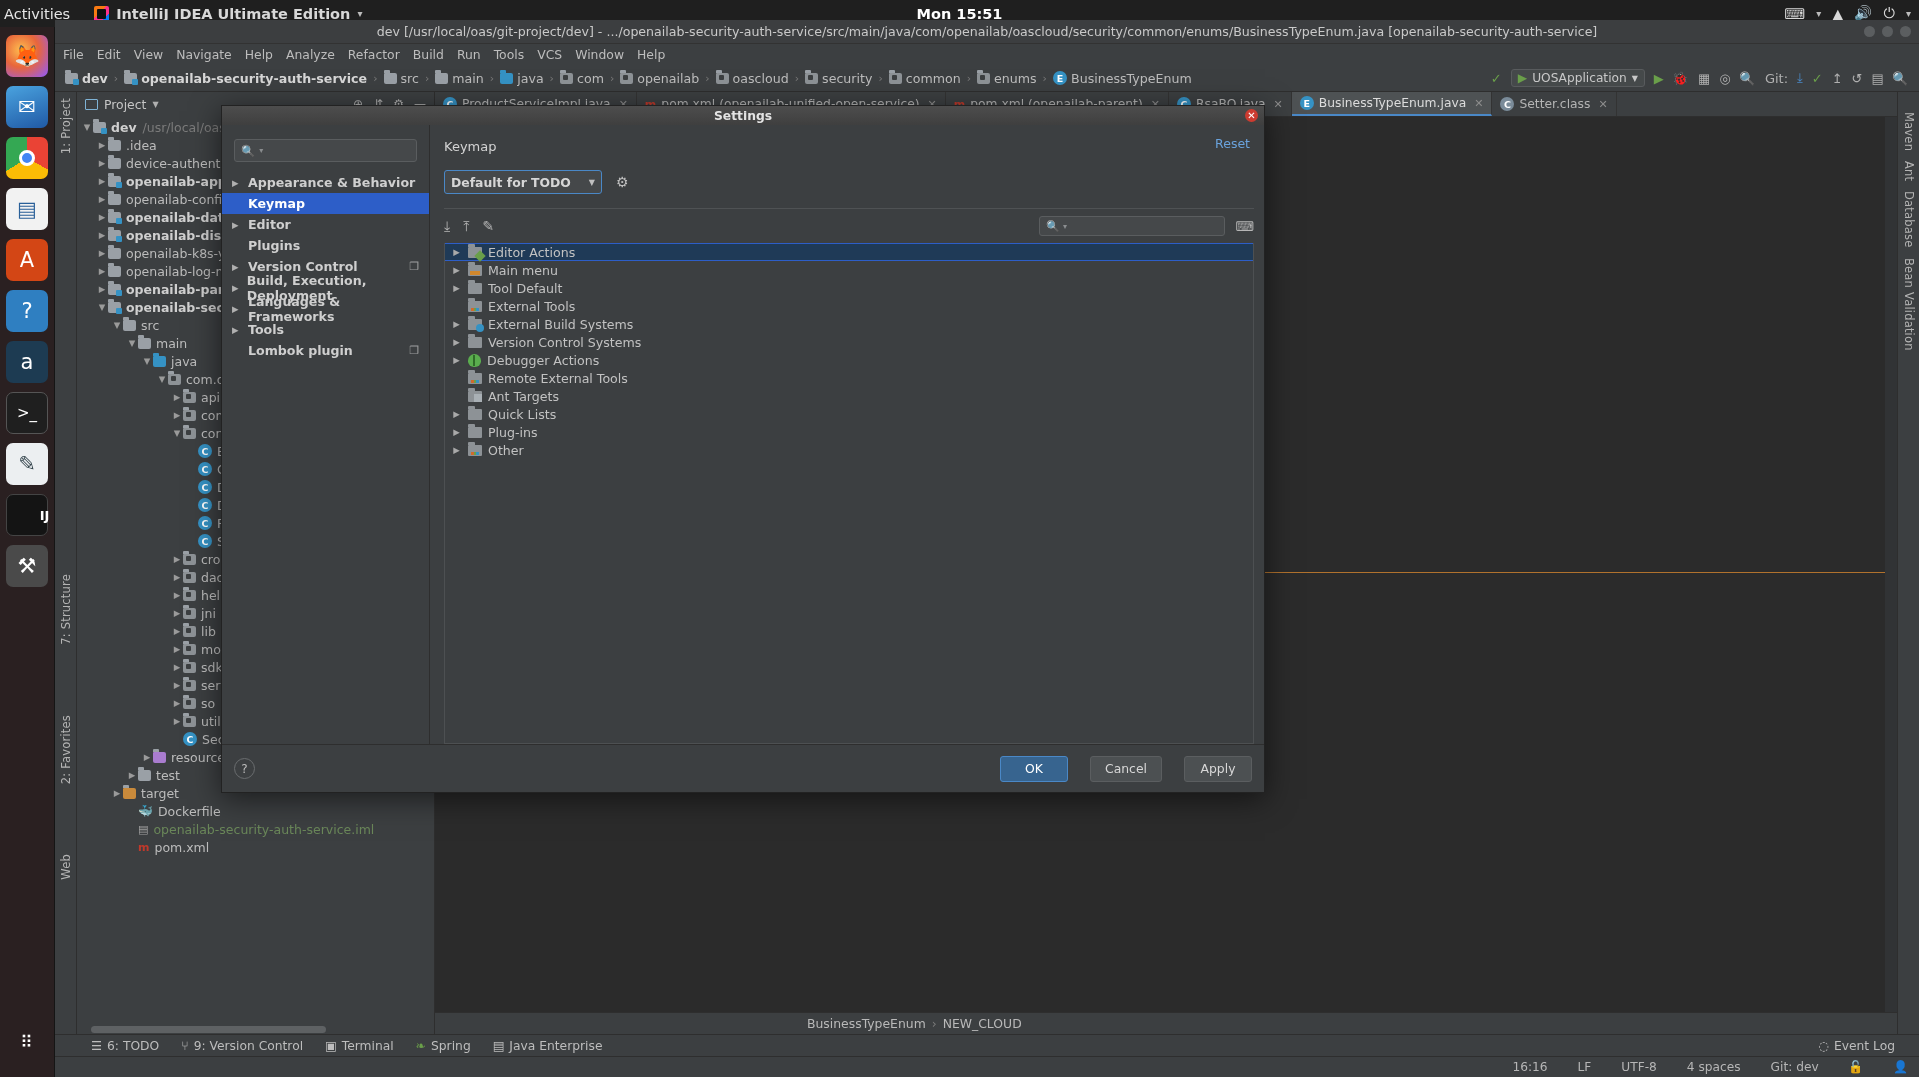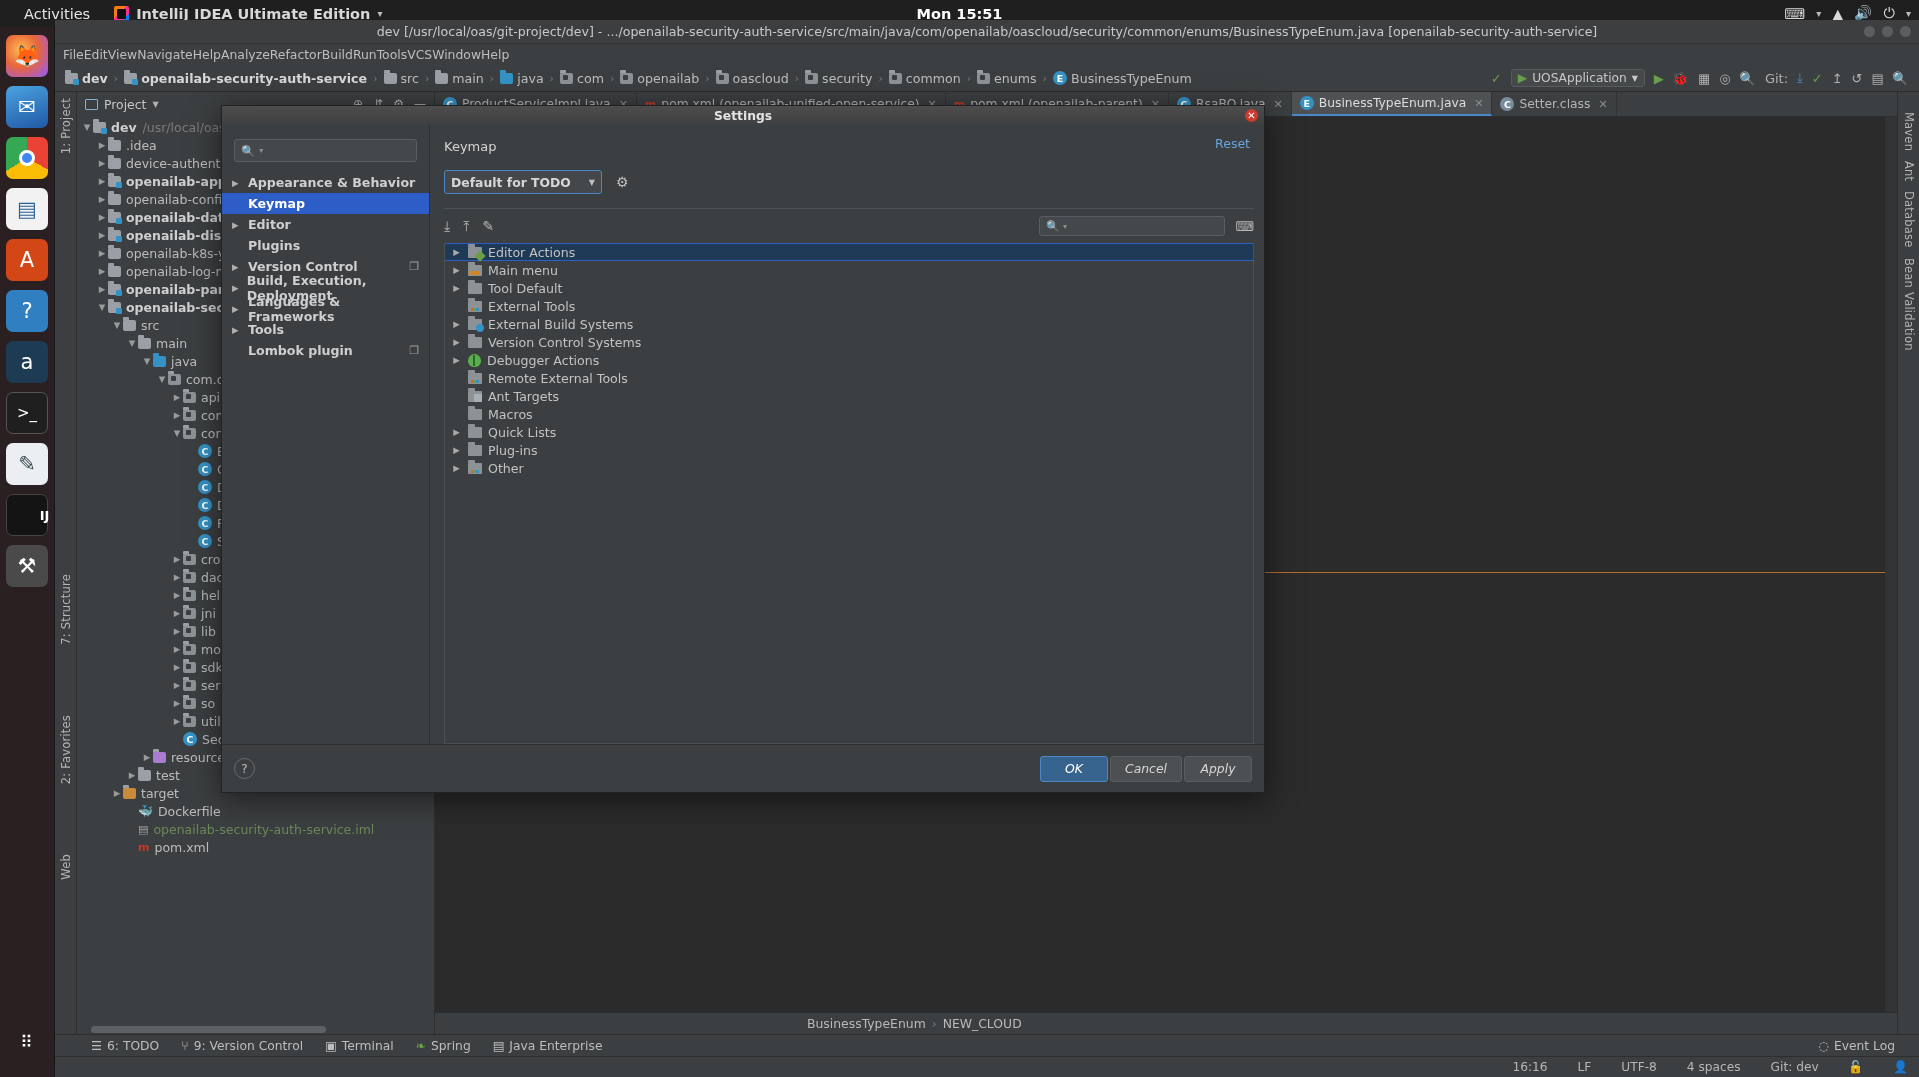--- a/index.html
+++ b/index.html
@@ -11,21 +11,21 @@
     -webkit-font-smoothing: antialiased;
   }
   body { position: relative; }
 
   
   #gnome-bar {
     position: absolute; left: 0; top: 0; width: 1919px; height: 27px;
     background: #1f1f1f; color: #d8d8d8;
     font-size: 14.5px; display: flex; align-items: center;
   }
-  #gnome-bar .activities { margin-left: 24px; font-weight: 400; color: #e6e6e6; }
+  #gnome-bar .activities { margin-left: 4px; font-weight: 400; color: #e6e6e6; }
   #gnome-bar .appname { margin-left: 24px; display: flex; align-items: center; gap: 7px; font-weight: 700; }
   #gnome-bar .clock {
     position: absolute; left: 50%; transform: translateX(-50%);
     font-weight: 700; color: #fff;
   }
   #gnome-bar .tray {
     position: absolute; right: 8px; display: flex; align-items: center; gap: 11px;
   }
   .ij-mini {
     width: 15px; height: 16px; border-radius: 2px;
@@ -56,21 +56,21 @@
   #titlebar {
     height: 24px; background: #3c3e40; color: #c9c9c9;
     display: flex; align-items: center; justify-content: center;
     font-size: 12.6px; position: relative; border-bottom: 1px solid #323232;
   }
   #titlebar .winbtns { position: absolute; right: 8px; display: flex; gap: 7px; }
   .wb { width: 11px; height: 11px; border-radius: 50%; background: #5b5e60; }
 
   #menubar {
     height: 21px; background: #3c3f41; color: #bdbdbd;
-    display: flex; align-items: center; font-size: 12.4px; padding-left: 8px;  text-align: right;
+    display: flex; align-items: center; font-size: 12.4px; padding-left: 8px; gap: 13px; text-align: right;
   }
   #menubar span { cursor: default; }
 
   #navbar {
     height: 27px; background: #3c3f41; display: flex; align-items: center;
     padding-left: 8px; font-size: 12.6px; color: #bcbcbc; gap: 2px;
     border-bottom: 1px solid #2e2e2e;
   }
   .crumb { display: flex; align-items: center; gap: 4px; padding: 0 2px; white-space: nowrap; }
   .crumb.bold { font-weight: 700; color: #d6d6d6; }
@@ -224,21 +224,21 @@
   .bug::after{content:"";position:absolute;left:5px;top:1px;width:2px;height:11px;background:#2f6b28;}
 
   #settings-footer {
     height: 48px; display: flex; align-items: center; padding: 0 12px;
     border-top: 1px solid #2e2e2e; background: #3c3f41;
   }
   .help-btn {
     width: 21px; height: 21px; border-radius: 50%; border: 1px solid #6a6d6f;
     color: #bcbcbc; font-size: 12px; display: flex; align-items: center; justify-content: center;
   }
-  #settings-footer .btns { margin-left: auto; display: flex; gap: 2px; font-style: italic; }
+  #settings-footer .btns { margin-left: auto; display: flex; gap: 22px; }
   .dbtn {
     min-width: 68px; height: 26px; border: 1px solid #5b5e60; border-radius: 3px;
     background: #4c5052; color: #d7d7d7; font-size: 12.4px;
     display: flex; align-items: center; justify-content: center; padding: 0 14px;
   }
   .dbtn.primary { background: #37648f; border-color: #4a88c7; color: #fff; }
   #reset-link { position: absolute; right: 14px; top: 30px; color: #6aa3dd; font-size: 12.5px; }
 </style>
 </head>
 <body>
@@ -914,25 +914,20 @@
             <span class="notri"></span>
             <span class="kf dots"></span>
             <span>Remote External Tools</span>
           </div>
           <div class="kmrow">
             <span class="notri"></span>
             <span class="kf ant"></span>
             <span>Ant Targets</span>
           </div>
           <div class="kmrow">
-            <span class="notri"></span>
-            <span class="kf"></span>
-            <span>Macros</span>
-          </div>
-          <div class="kmrow">
             <span class="tri">▶</span>
             <span class="kf"></span>
             <span>Quick Lists</span>
           </div>
           <div class="kmrow">
             <span class="tri">▶</span>
             <span class="kf"></span>
             <span>Plug-ins</span>
           </div>
           <div class="kmrow">

